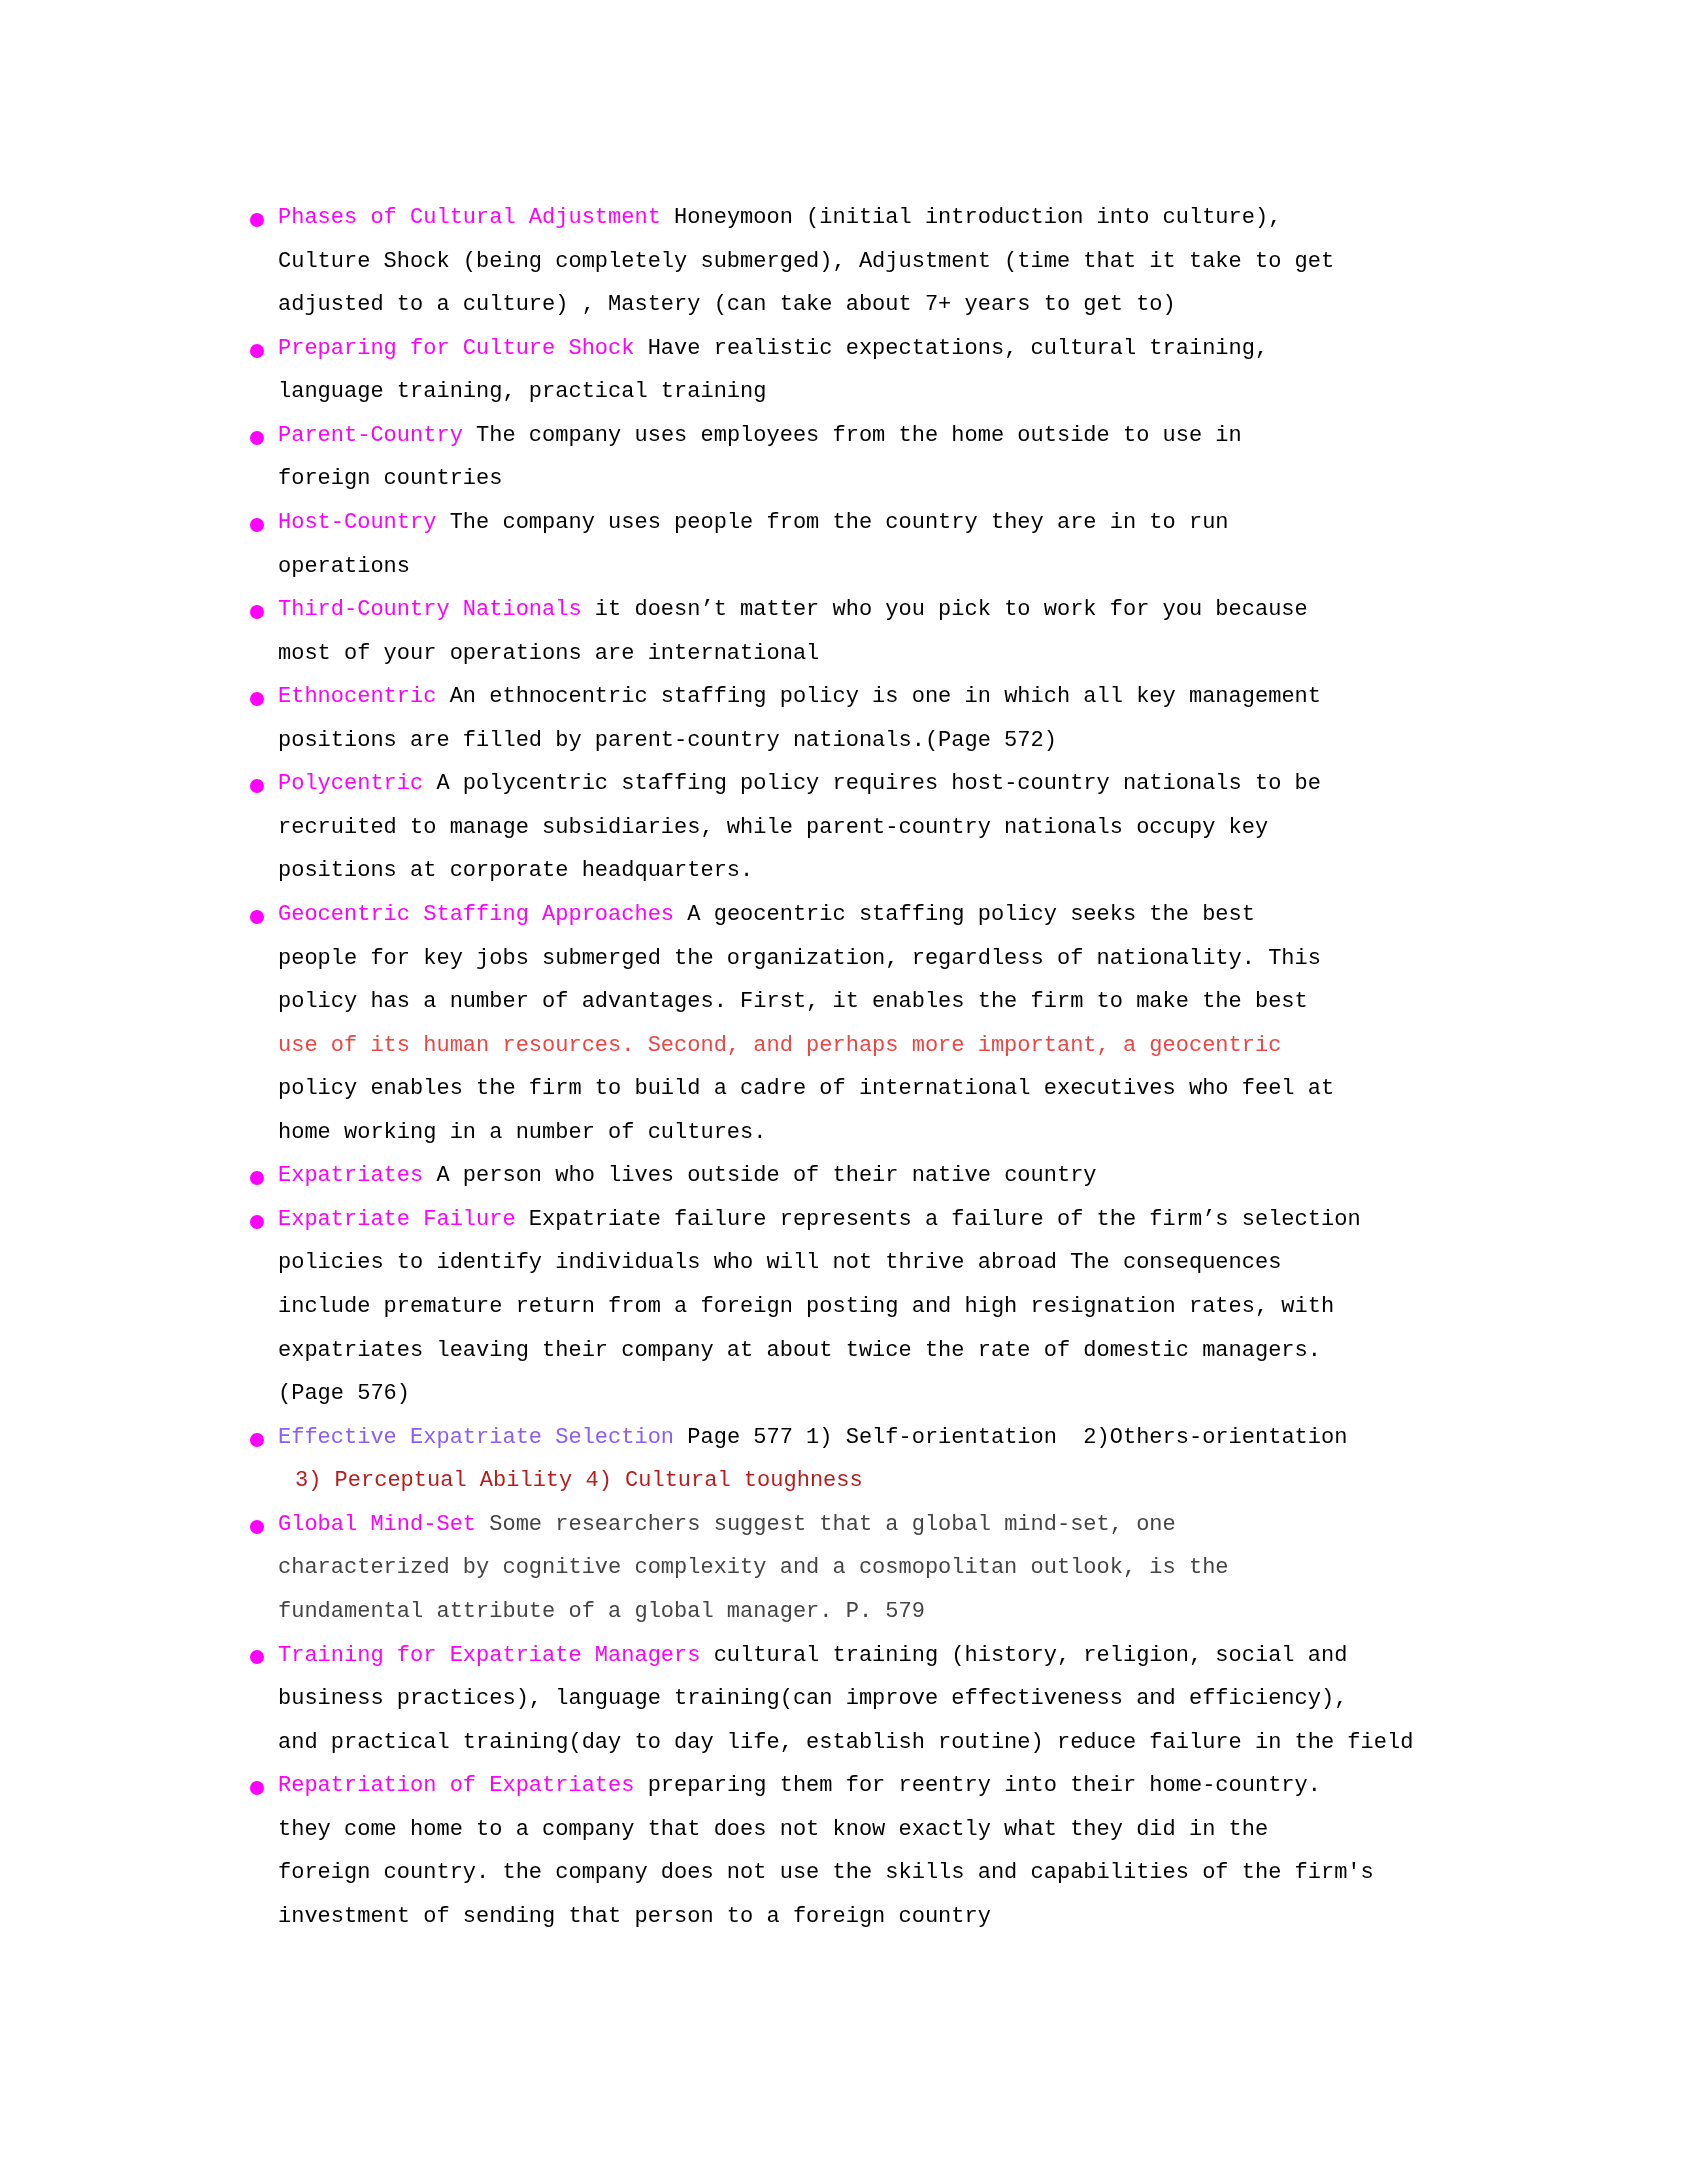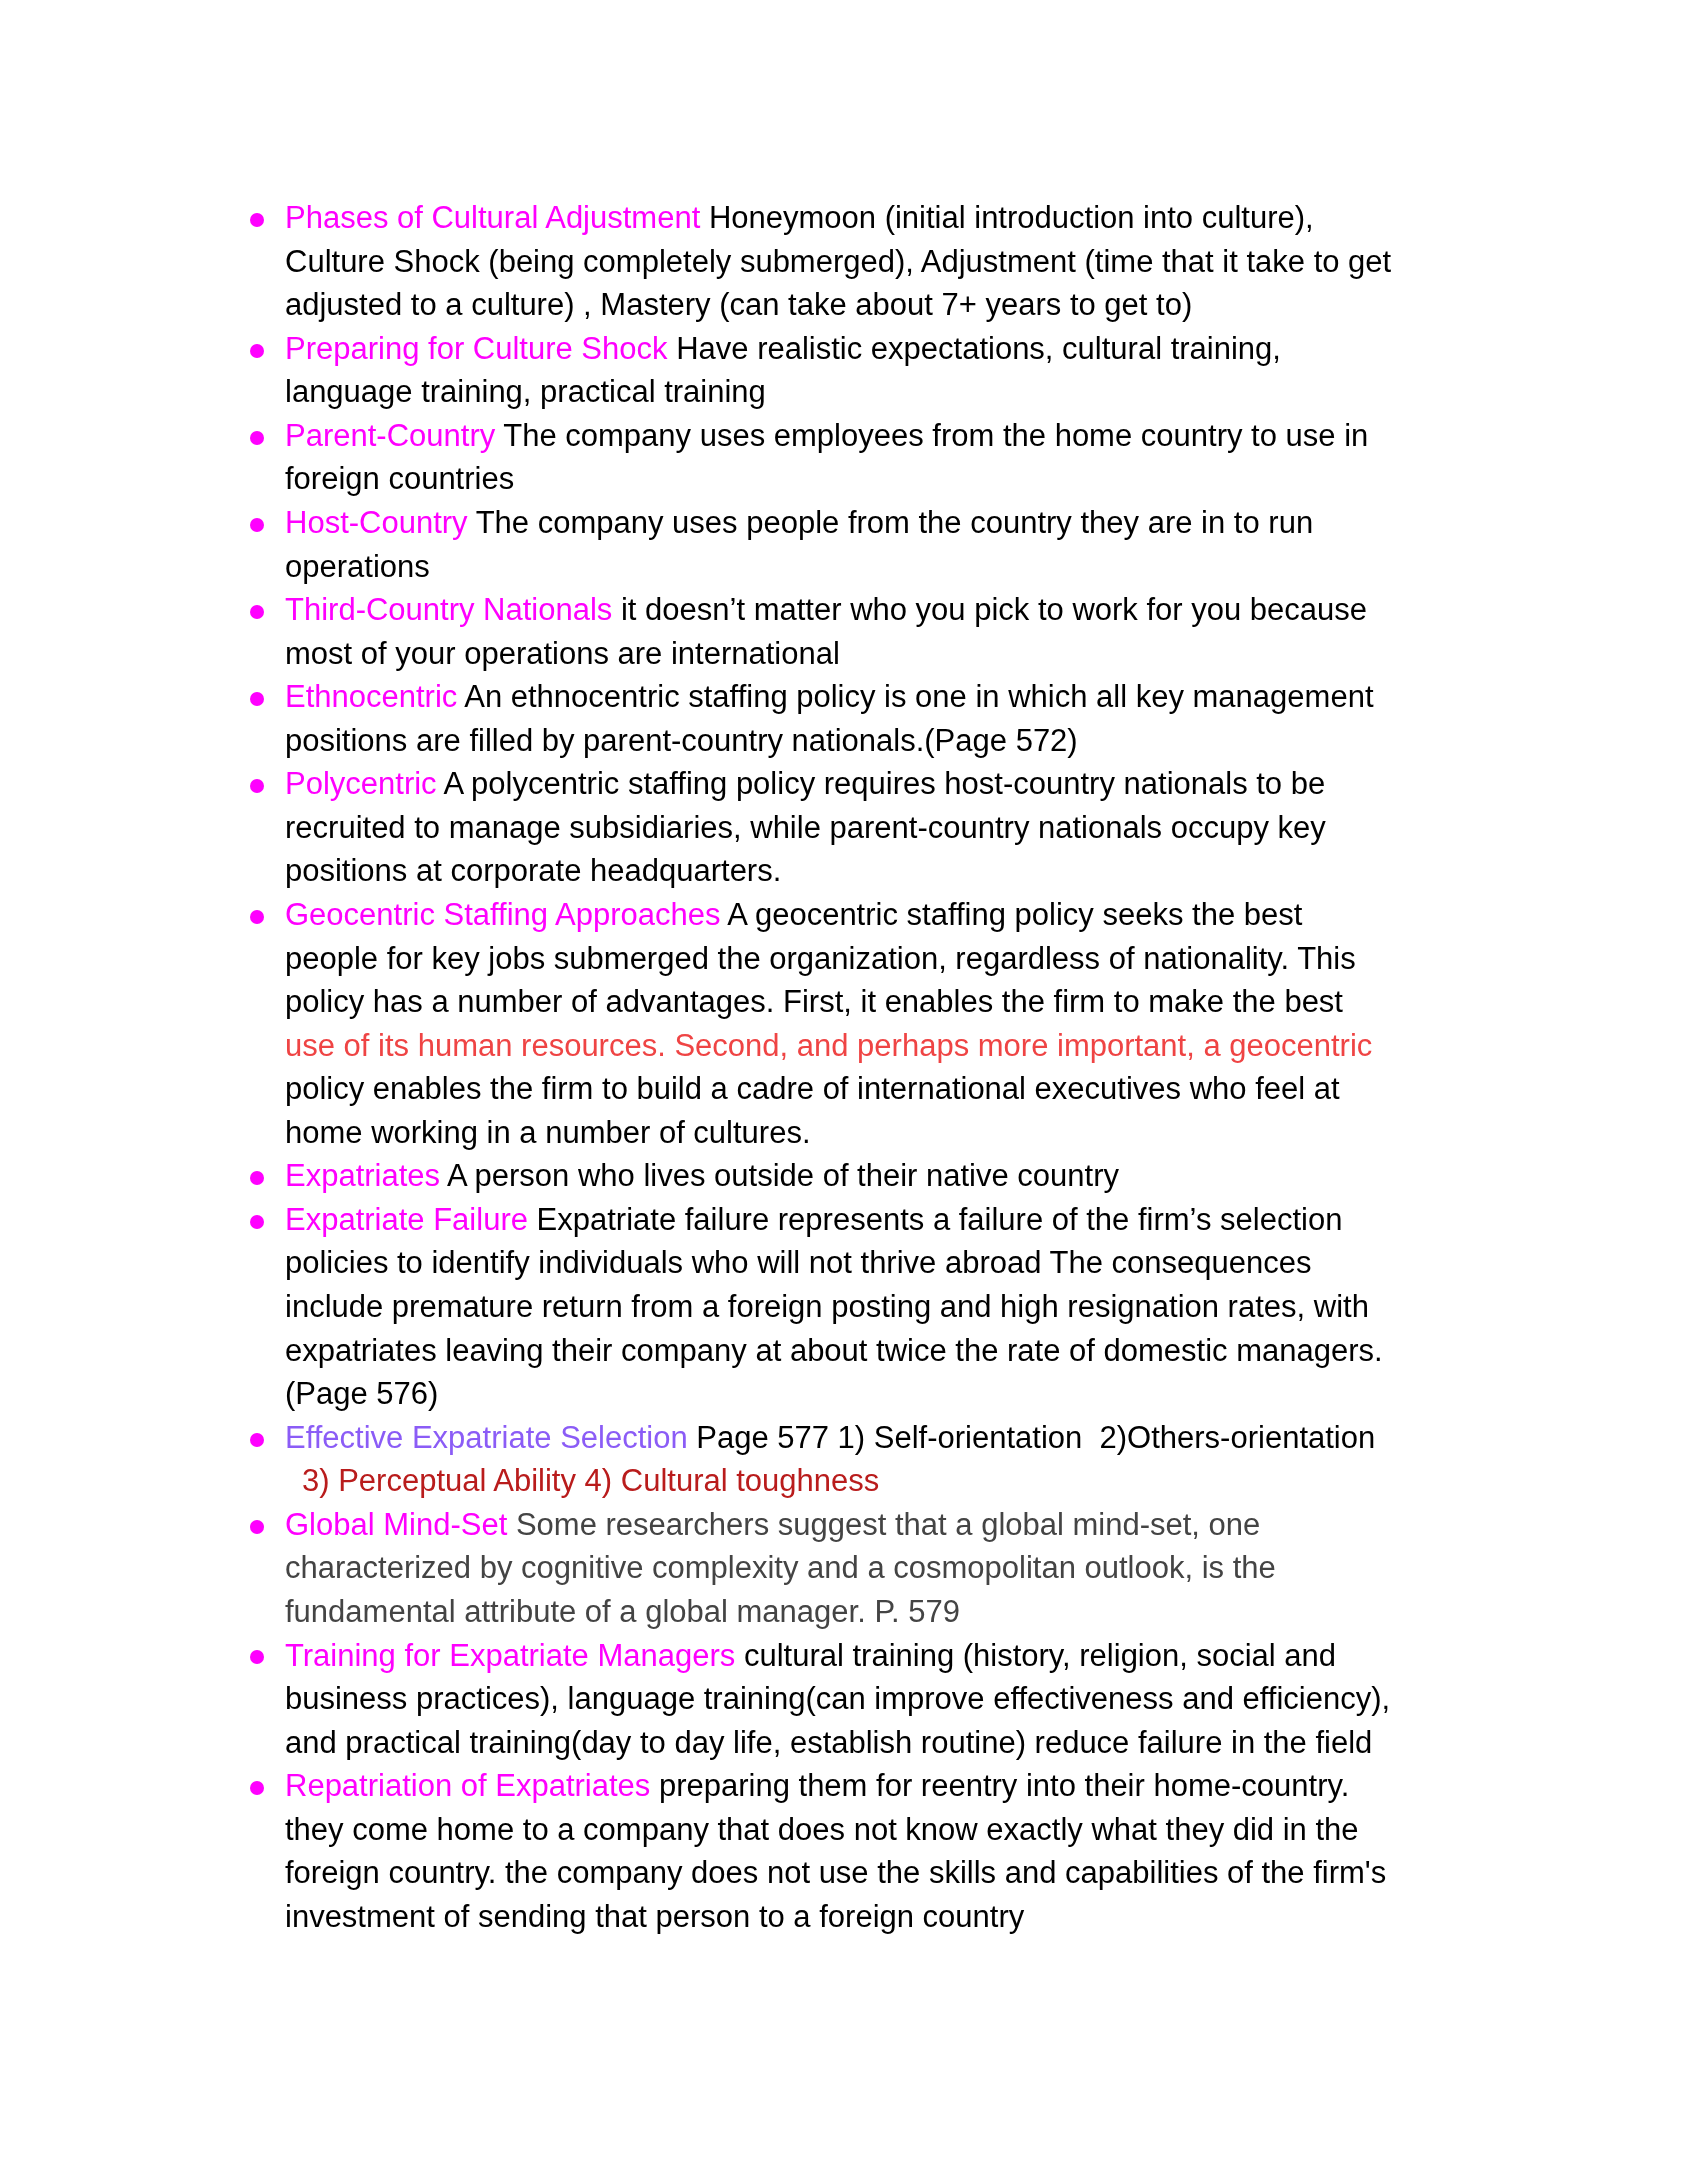--- a/index.html
+++ b/index.html
@@ -2,24 +2,24 @@
 <html><head>
 <meta charset="utf-8">
 <style>
   html, body { margin: 0; padding: 0; background: #ffffff; }
   body { width: 1683px; height: 2178px; position: relative; overflow: hidden; }
   .page { position: absolute; left: 0; top: 0; width: 1683px; height: 2178px; background: #ffffff; }
   .list { position: absolute; left: 0; top: 0; width: 1683px; }
   .item { position: relative; }
   .line {
     position: absolute;
-    left: 285px;
+    left: 278px;
     white-space: pre;
-    font-family: Liberation Sans, sans-serif;
-    font-size: 31px;
+    font-family: Liberation Mono, monospace;
+    font-size: 22px;
     line-height: 44px;
     height: 44px;
     color: #000000;
   }
   .term { color: #ff00ff; }
   .gray { color: #444444; }
   .bullet {
     position: absolute;
     left: 250px;
     width: 14px;
@@ -39,21 +39,21 @@
         <div class="line" style="top: 240px;"><span class="body" style="color: rgb(0, 0, 0);">Culture Shock (being completely submerged), Adjustment (time that it take to get</span></div>
         <div class="line" style="top: 283px;"><span class="body" style="color: rgb(0, 0, 0);">adjusted to a culture) , Mastery (can take about 7+ years to get to)</span></div>
       </div>
       <div class="item">
         <span class="bullet" style="top: 344px; background: rgb(255, 0, 255);"></span>
         <div class="line" style="top: 327px;"><span class="term" style="color: rgb(255, 0, 255);">Preparing for Culture Shock</span><span class="body" style="color: rgb(0, 0, 0);"> Have realistic expectations, cultural training,</span></div>
         <div class="line" style="top: 370px;"><span class="body" style="color: rgb(0, 0, 0);">language training, practical training</span></div>
       </div>
       <div class="item">
         <span class="bullet" style="top: 431px; background: rgb(255, 0, 255);"></span>
-        <div class="line" style="top: 414px;"><span class="term" style="color: rgb(255, 0, 255);">Parent-Country</span><span class="body" style="color: rgb(0, 0, 0);"> The company uses employees from the home country to use in</span></div>
+        <div class="line" style="top: 414px;"><span class="term" style="color: rgb(255, 0, 255);">Parent-Country</span><span class="body" style="color: rgb(0, 0, 0);"> The company uses employees from the home outside to use in</span></div>
         <div class="line" style="top: 457px;"><span class="body" style="color: rgb(0, 0, 0);">foreign countries</span></div>
       </div>
       <div class="item">
         <span class="bullet" style="top: 518px; background: rgb(255, 0, 255);"></span>
         <div class="line" style="top: 501px;"><span class="term" style="color: rgb(255, 0, 255);">Host-Country</span><span class="body" style="color: rgb(0, 0, 0);"> The company uses people from the country they are in to run</span></div>
         <div class="line" style="top: 545px;"><span class="body" style="color: rgb(0, 0, 0);">operations</span></div>
       </div>
       <div class="item">
         <span class="bullet" style="top: 605px; background: rgb(255, 0, 255);"></span>
         <div class="line" style="top: 588px;"><span class="term" style="color: rgb(255, 0, 255);">Third-Country Nationals</span><span class="body" style="color: rgb(0, 0, 0);"> it doesn’t matter who you pick to work for you because</span></div>

